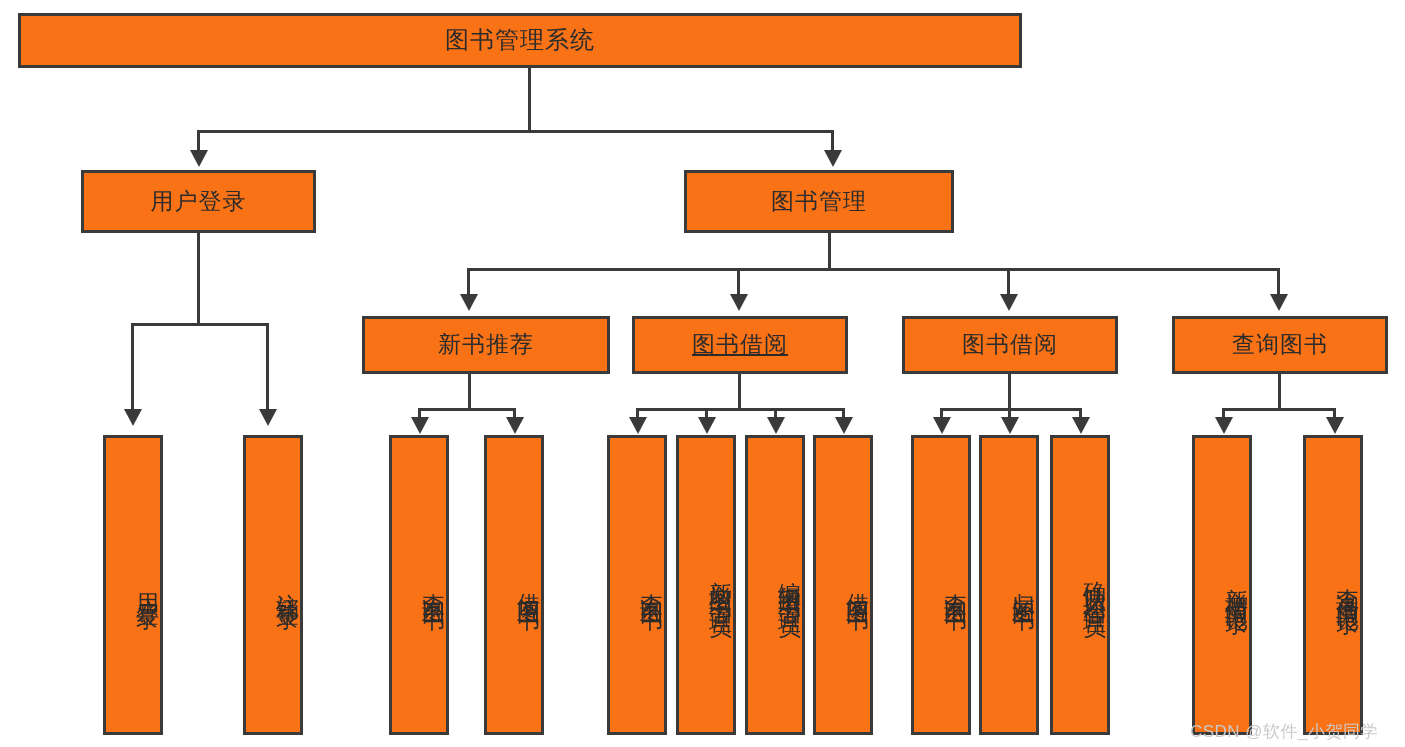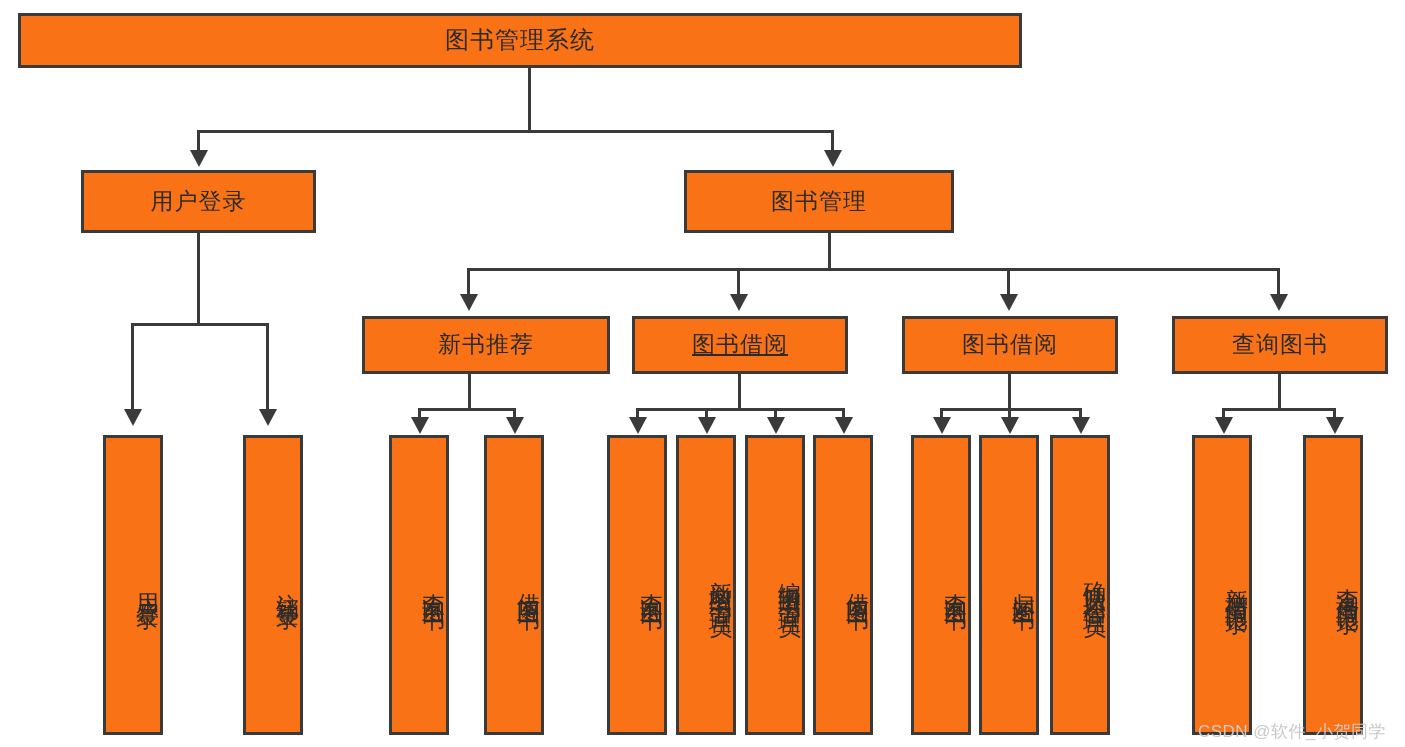--- a/index.html
+++ b/index.html
@@ -55,21 +55,21 @@
   .arrow {
     position: absolute;
     width: 0;
     height: 0;
     border-left: 9px solid transparent;
     border-right: 9px solid transparent;
     border-top: 17px solid #3a3a3a;
   }
   .watermark {
     position: absolute;
-    right: 19px;
+    right: 27px;
     bottom: 4px;
     font-size: 17px;
     color: #c9c9c9;
     white-space: nowrap;
     letter-spacing: 0.5px;
   }
 </style>
 </head>
 <body>
 

